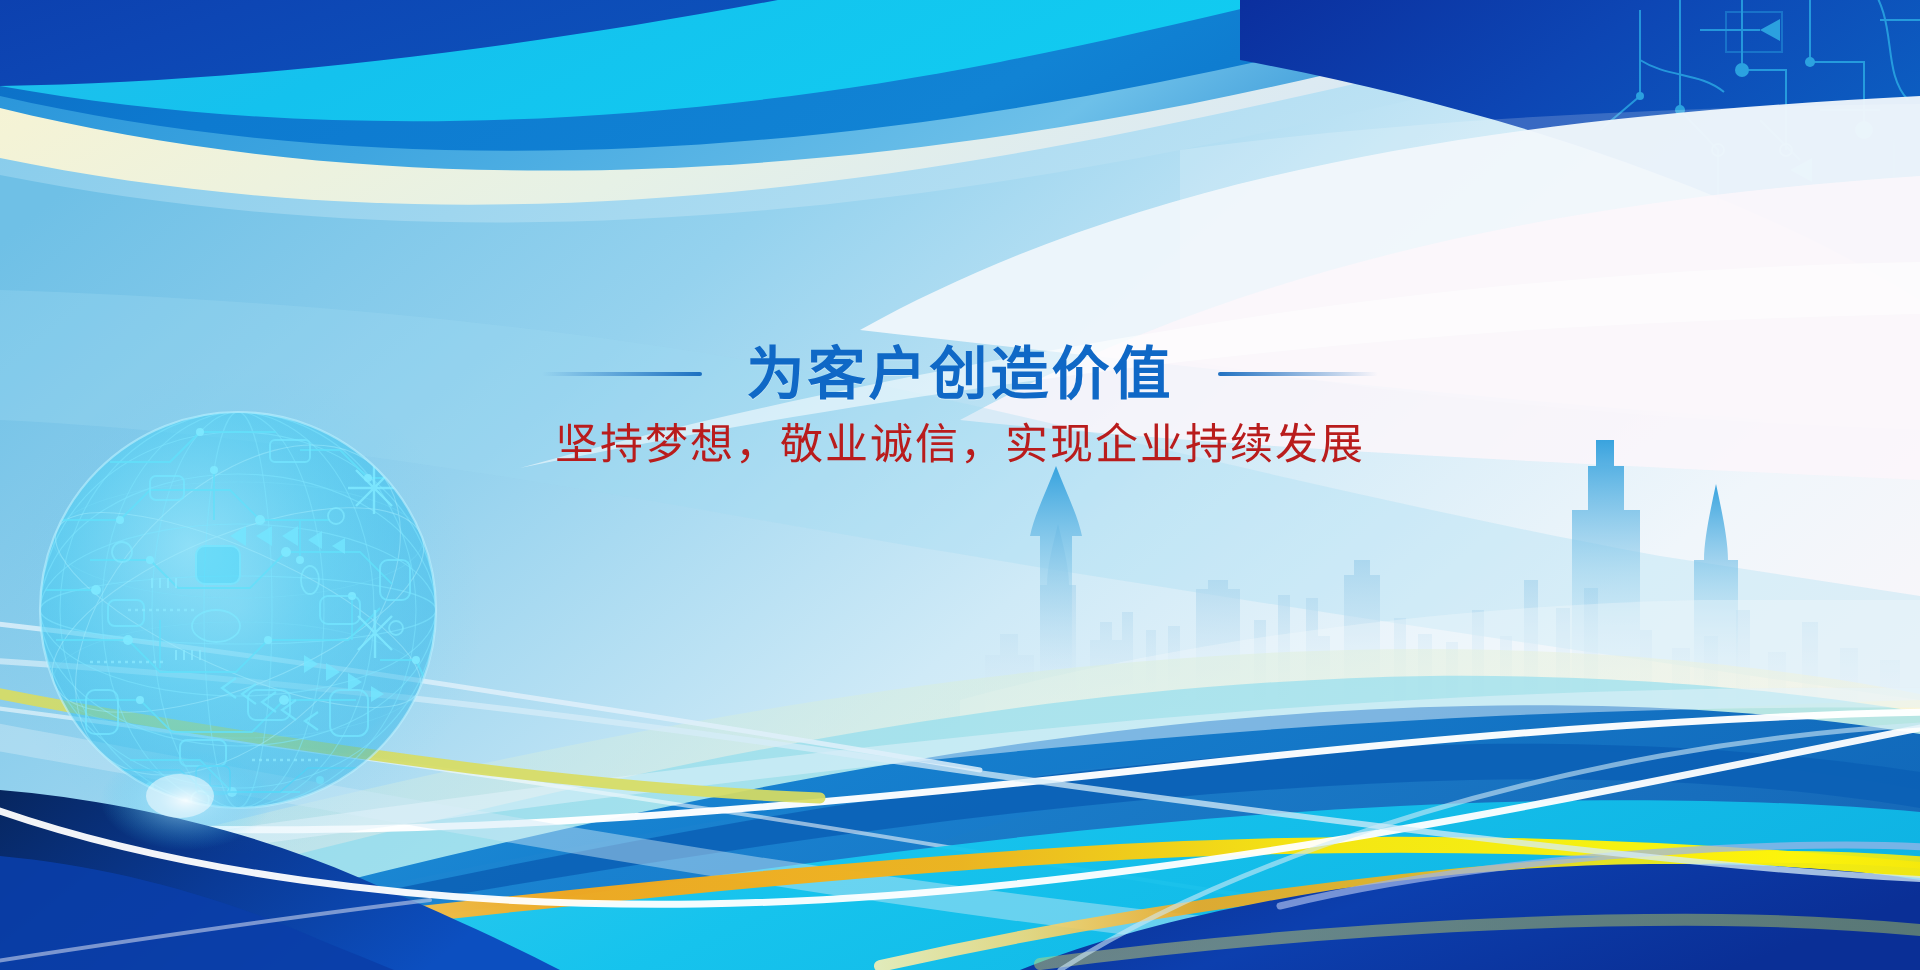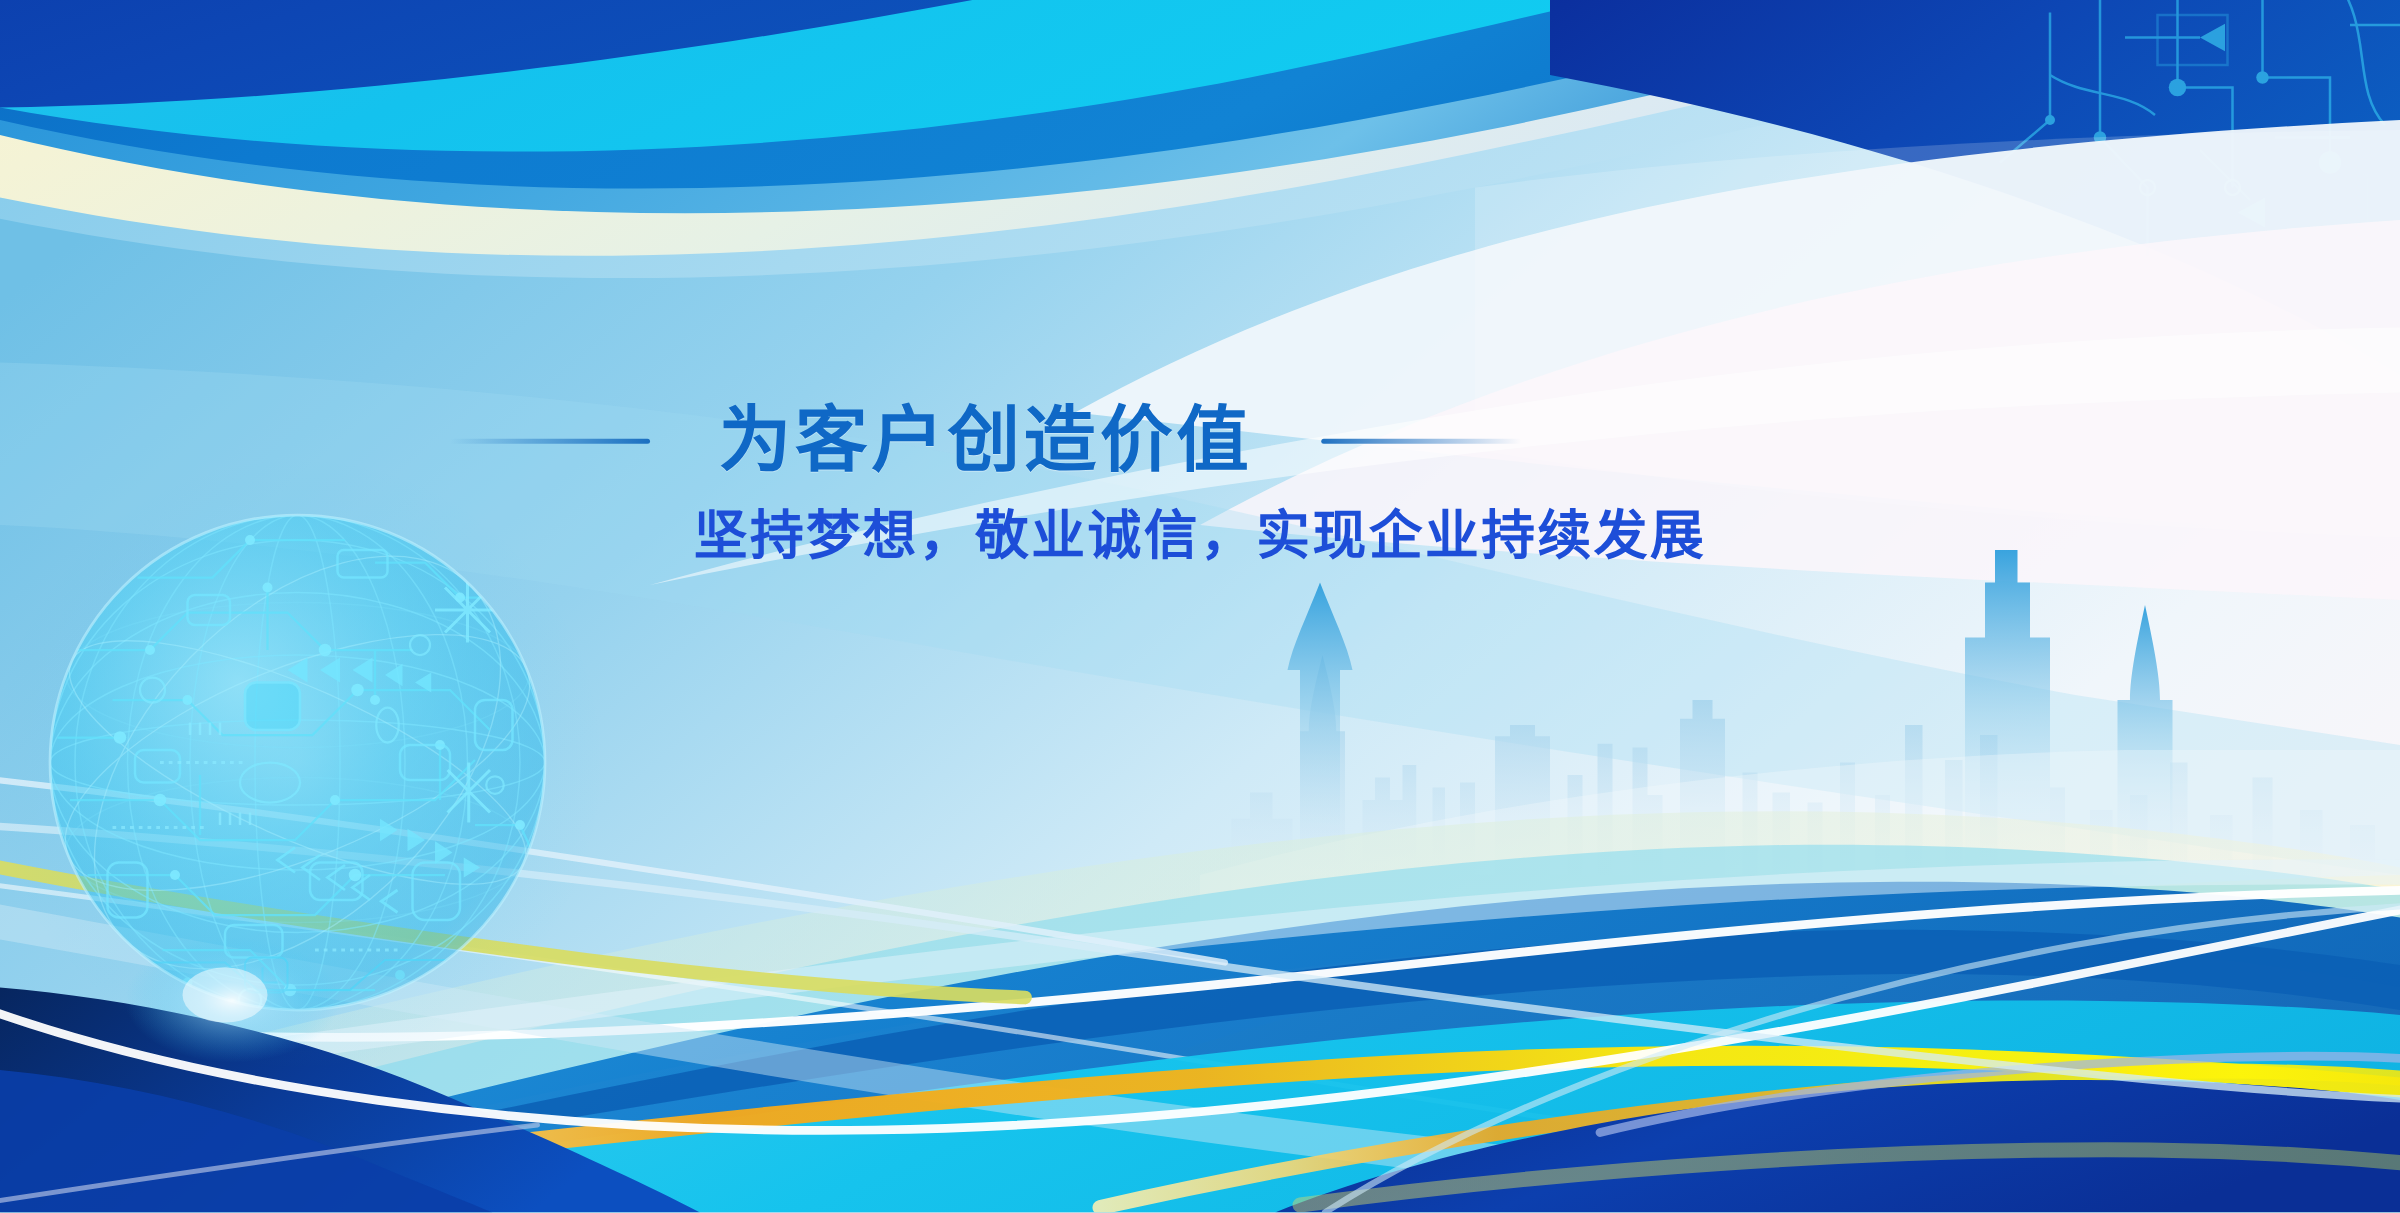--- a/index.html
+++ b/index.html
@@ -32,25 +32,25 @@
   .text-inner{
     position:absolute;
     left:50%;
     transform:translateX(-50%);
     width:1200px;
     text-align:center;
     pointer-events:auto;
   }
 
   #title-row{
-    top:285px;
+    top:306px;
     display:flex;
     align-items:center;
-    justify-content:flex-start;
-    gap:15px;
+    justify-content:center;
+    gap:4px;
   }
   .rule{
     height:4px;
     width:160px;
     flex:0 0 auto;
   }
   .rule-left{
     background:linear-gradient(to right, rgba(21,106,190,0) 0%, rgba(21,106,190,0.25) 25%, rgba(21,106,190,0.95) 100%);
     margin-right:40px;
     border-radius:2px;
@@ -64,27 +64,27 @@
     font-size:58px;
     font-weight:bold;
     color:#0f68c6;
     letter-spacing:3px;
     line-height:1;
     white-space:nowrap;
     text-shadow:0 1px 0 rgba(255,255,255,0.35);
   }
 
   #subtitle{
-    top:405px;
+    top:420px;
     font-size:43px;
-    color:#1d4ed8;
+    color:#b91c1c;
     letter-spacing:2px;
     line-height:1.15;
     white-space:nowrap;
-    font-weight:700;
+    font-weight:400;
   }
 
   #subtitle-en{
     top:462px;
     font-size:19px;
     color:#2f8fd2;
     letter-spacing:0.1px;
     line-height:1.2;
     white-space:nowrap;
     font-weight:400;

